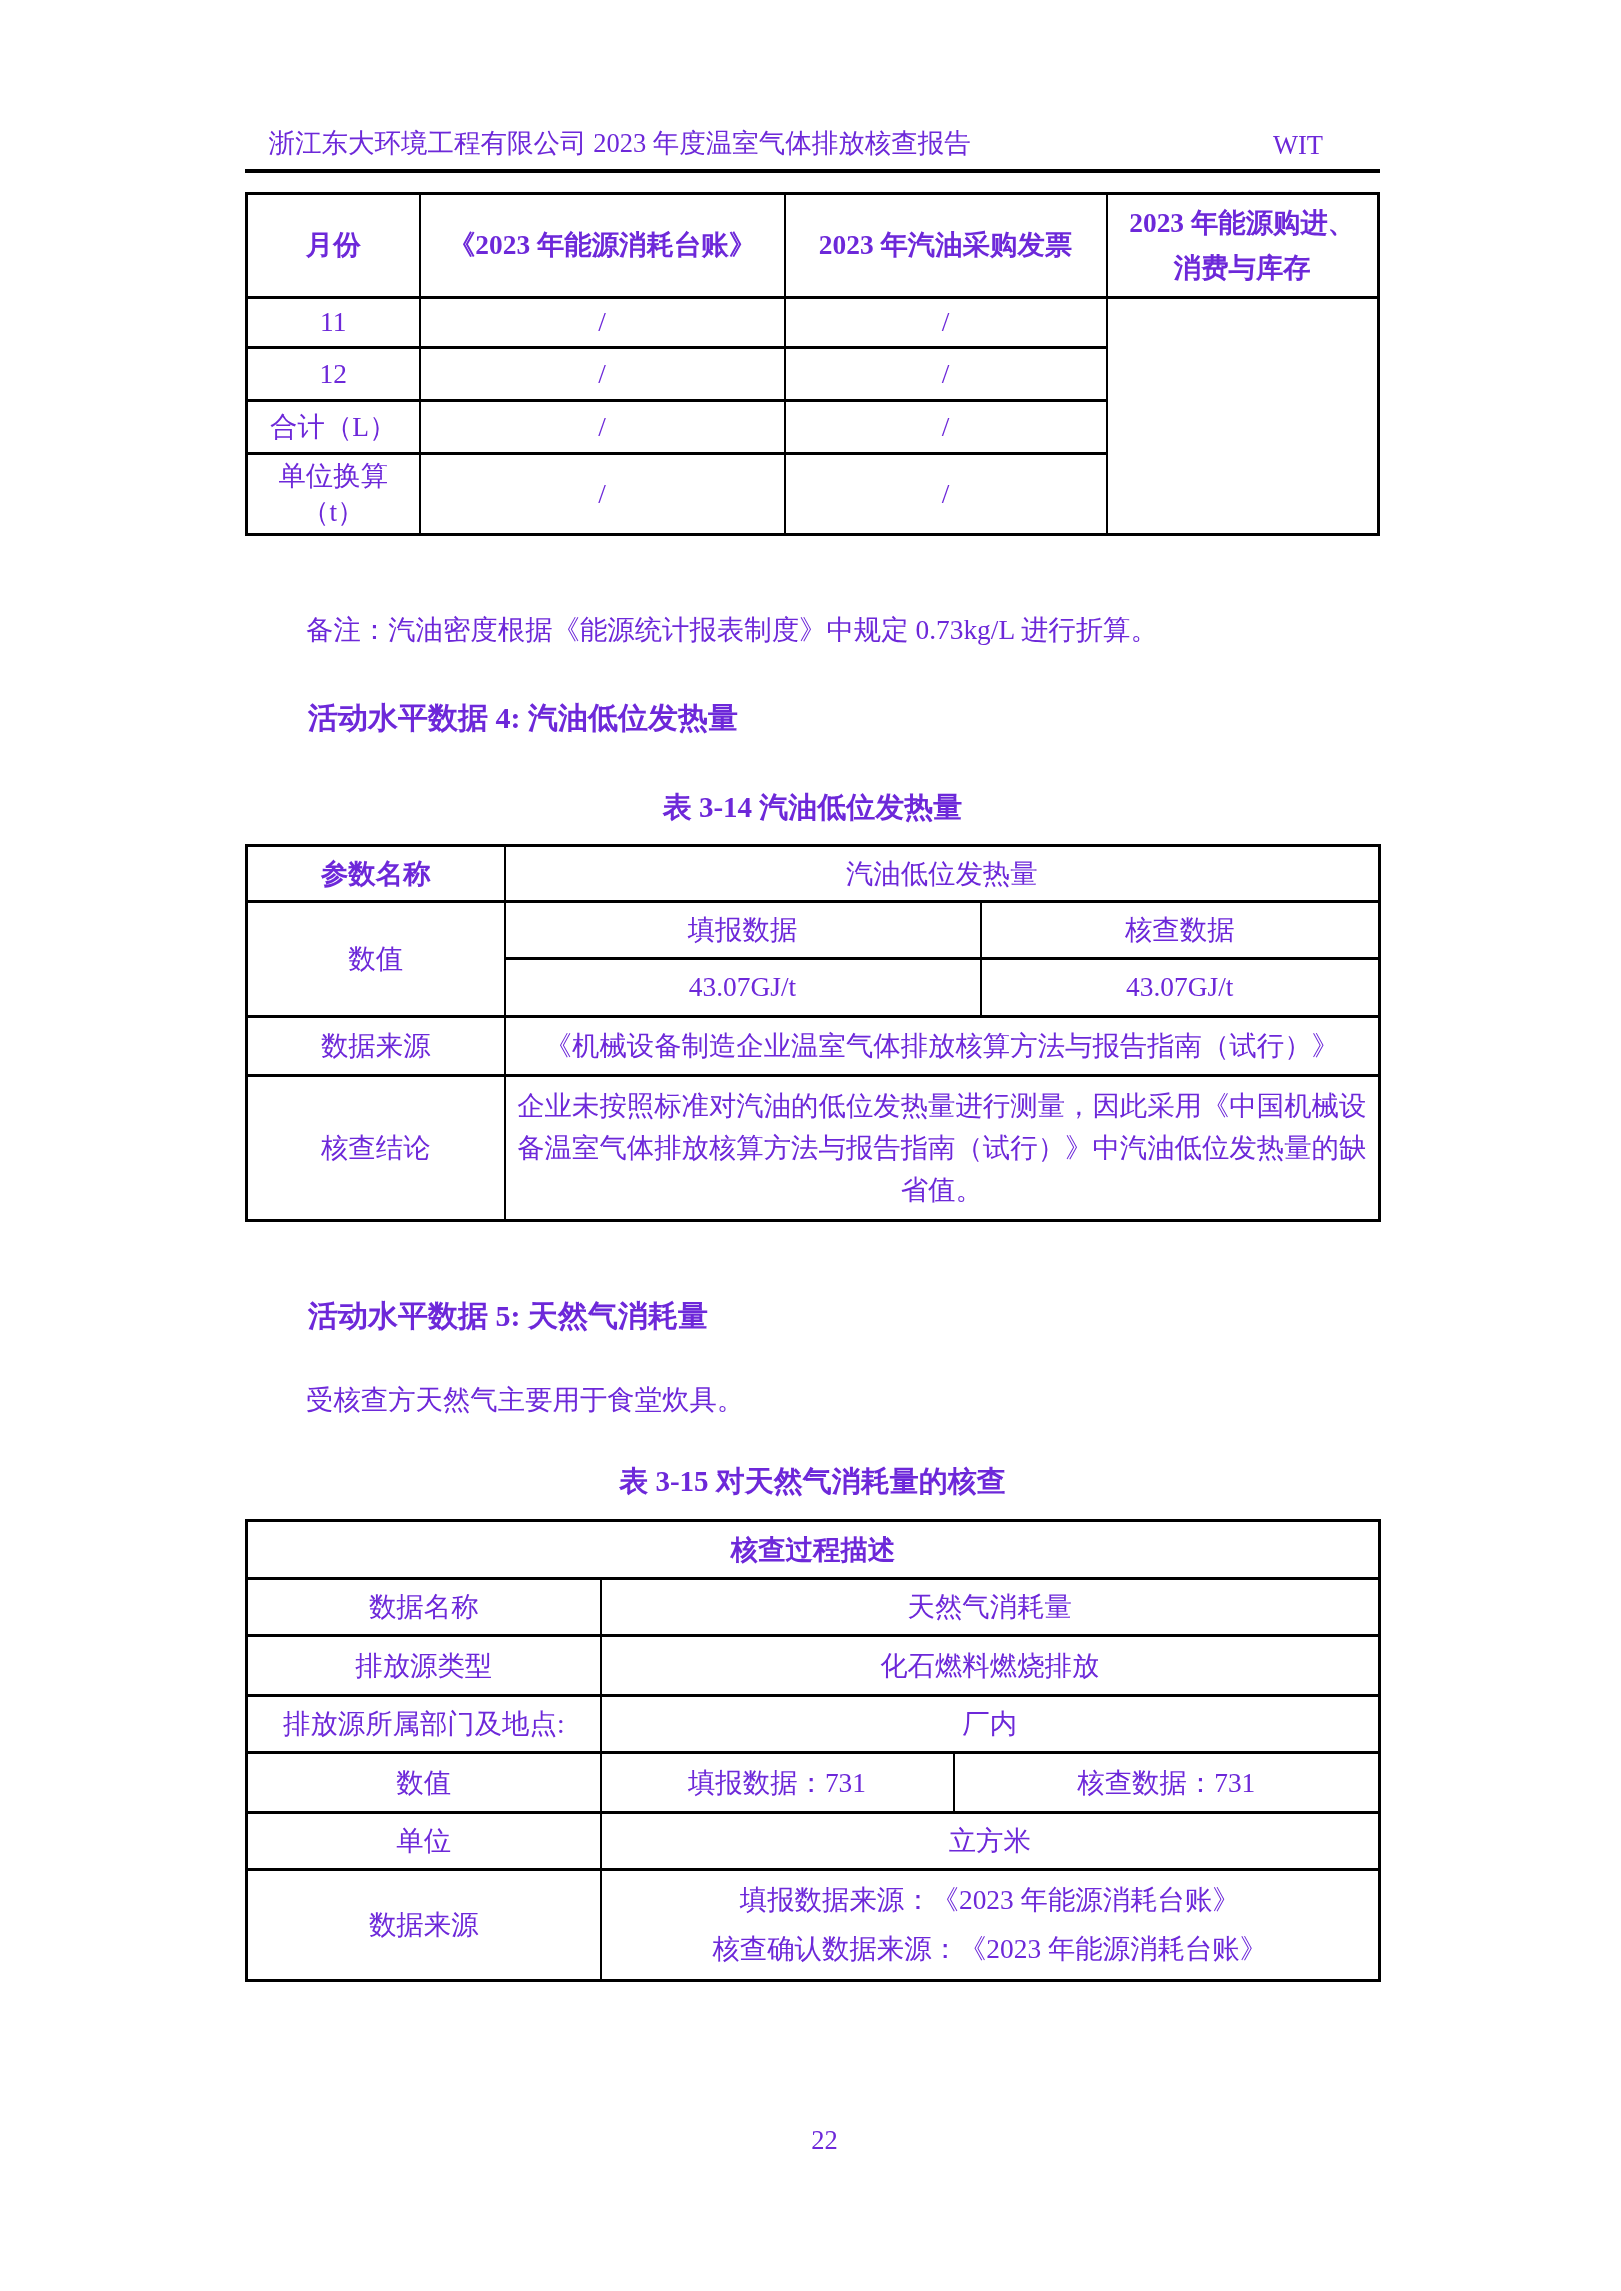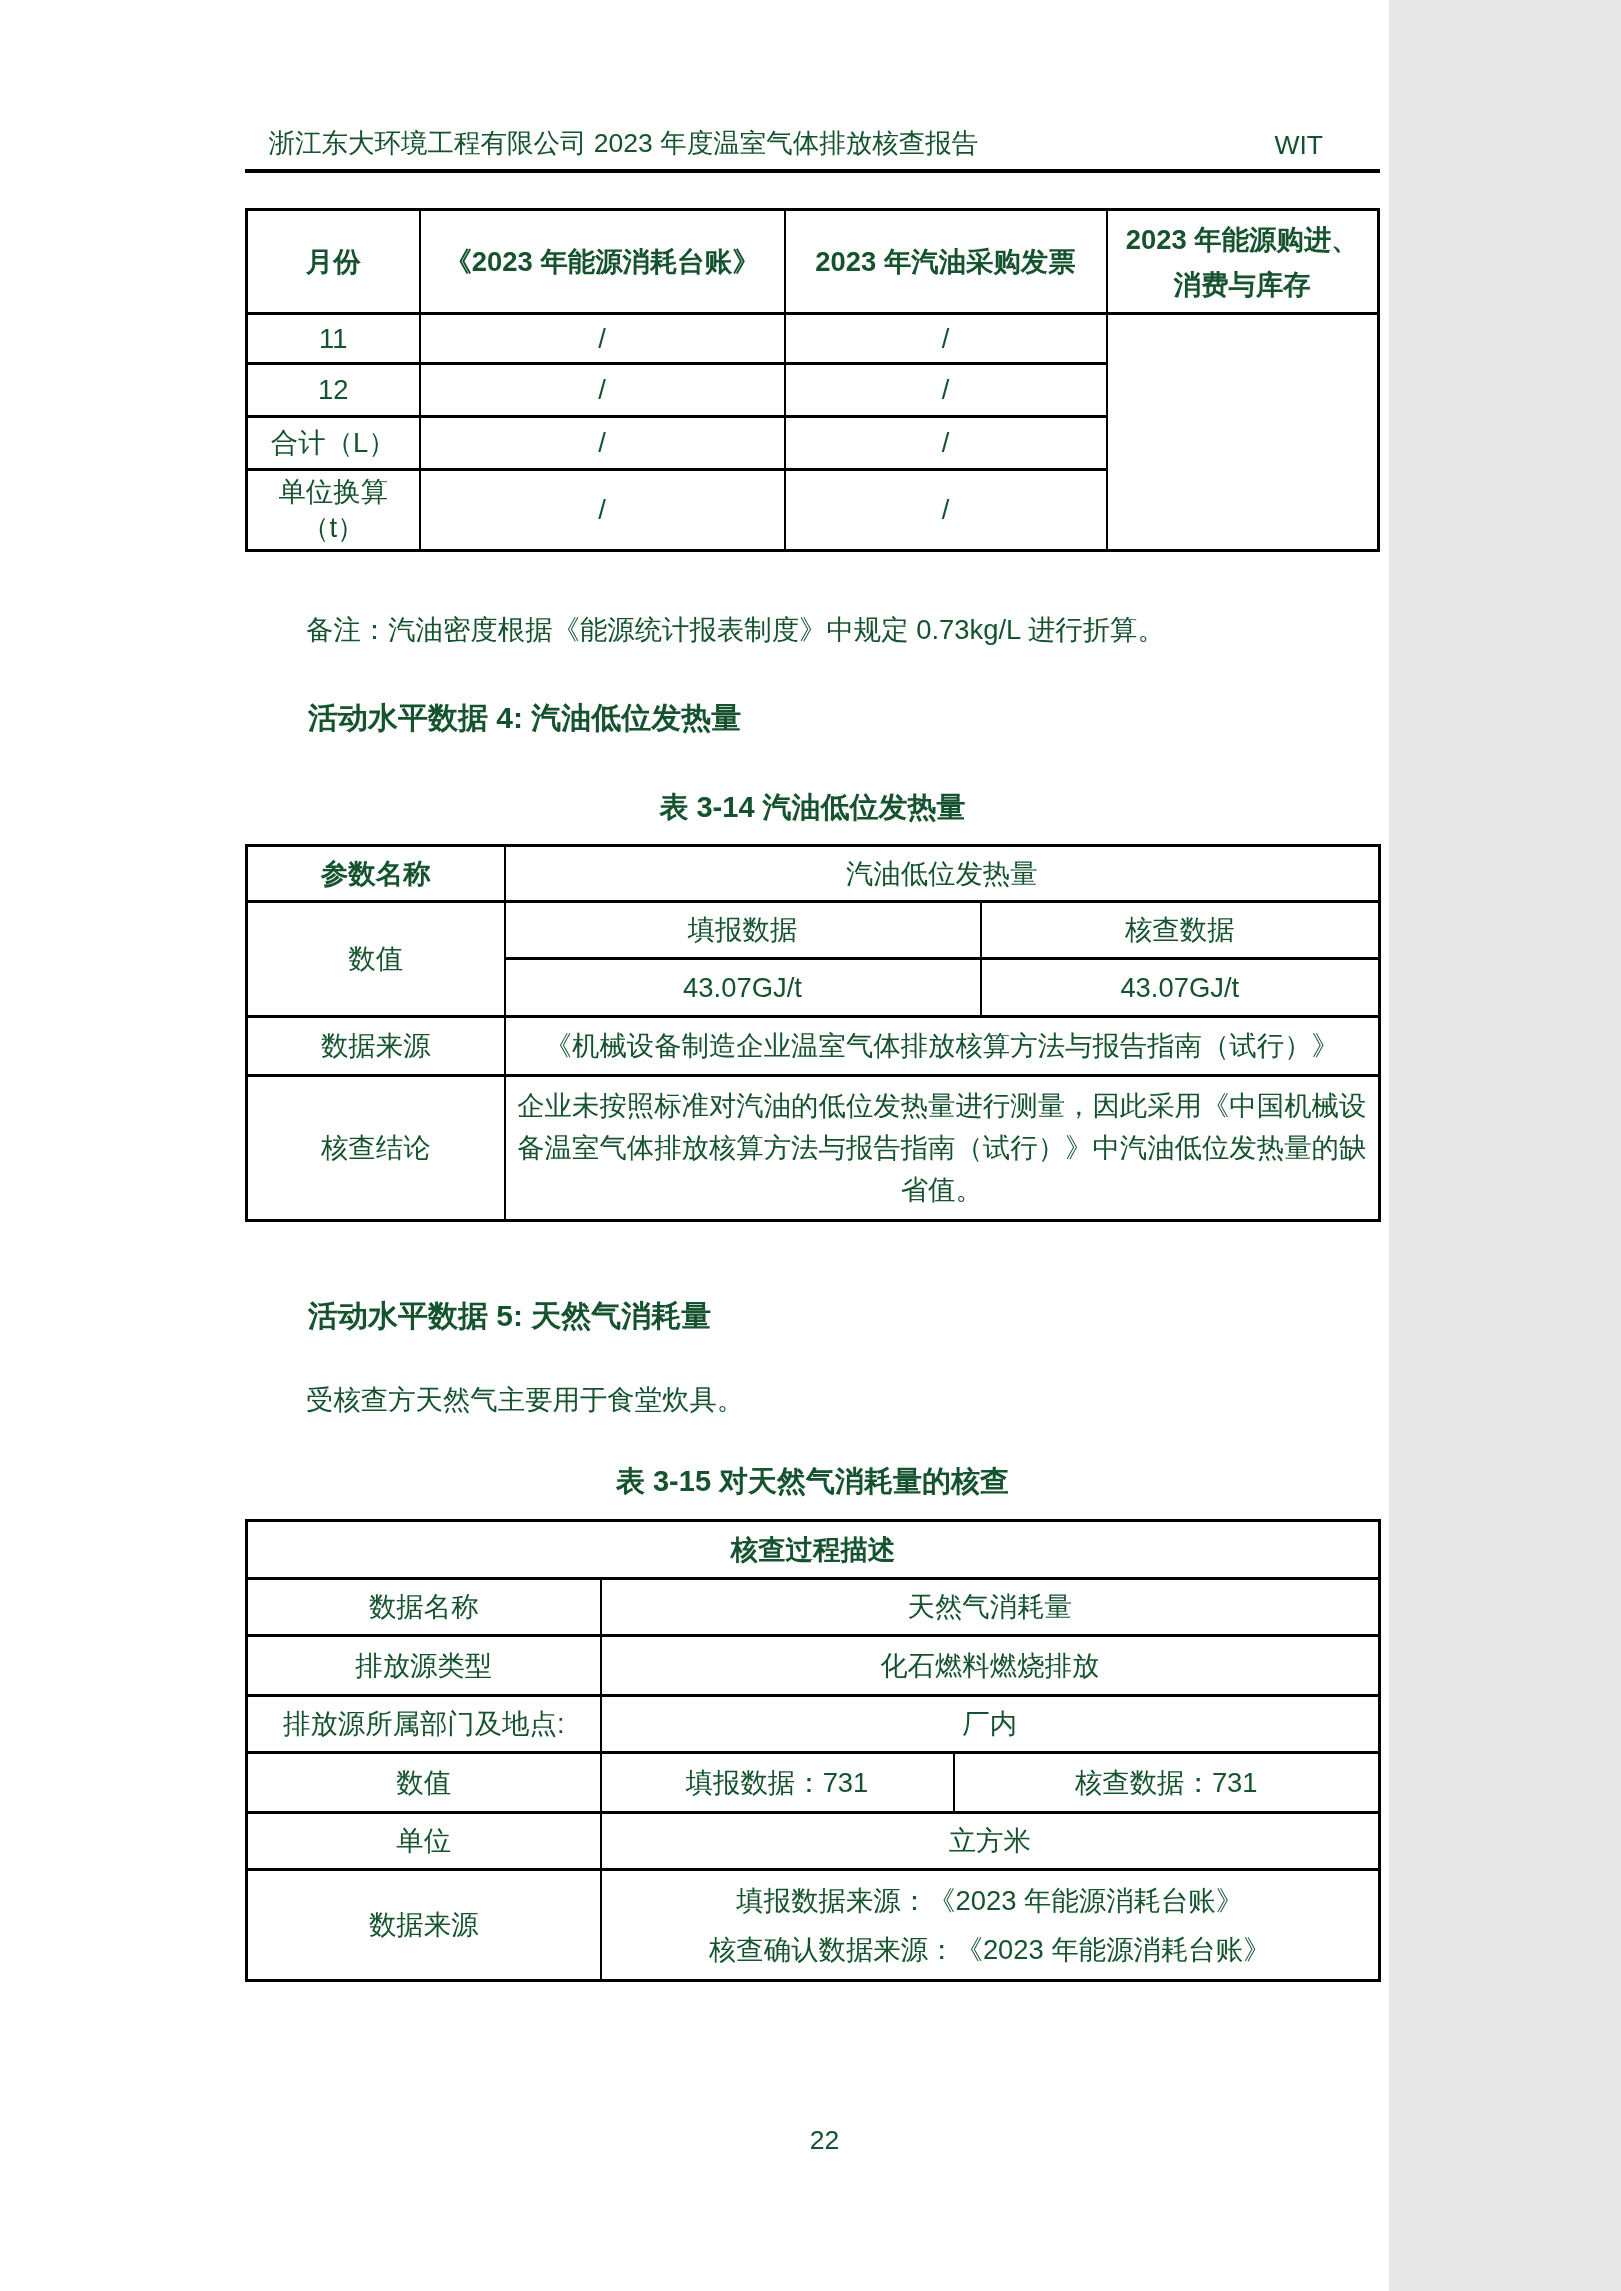--- a/index.html
+++ b/index.html
@@ -1,21 +1,21 @@
 <!DOCTYPE html>
 <html><head>
 <meta charset="utf-8">
 <style>
   html,body{margin:0;padding:0;background:#e8e8e8;}
   .page{
     position:relative;
-    width:1389px;height:2292px;
+    width:1621px;height:2292px;
     background:#ffffff;
-    font-family:Liberation Sans, sans-serif;
-    color:#14532d;
+    font-family:Liberation Serif, serif;
+    color:#6d28d9;
     overflow:hidden;
   }
   
   .runhead{
     position:absolute;left:245px;top:110px;width:1135px;height:63px;
     display:flex;align-items:flex-end;justify-content:space-between;
     border-bottom:4.9px solid #000;
     box-sizing:border-box;
     padding:0 57px 7.8px 23.5px;
     font-size:26.5px;
@@ -41,21 +41,21 @@
   td.bold{font-weight:bold;}
   .preline{white-space:pre-line;}
   td.leftcell{text-align:left;padding-left:15.7px;}
   td.justcell{text-align:justify;padding:9.8px 17.6px;line-height:42px;}
   
   .tnote{position:absolute;left:306px;font-size:27.4px;}
   .theading{position:absolute;left:308px;font-size:30px;font-weight:bold;}
   .ttitle{position:absolute;left:245px;width:1135px;text-align:center;font-size:29px;font-weight:bold;}
   .pagenum{position:absolute;left:14px;top:2125px;width:1621px;text-align:center;font-size:26.5px;}
   
-  #t1{left:245px;top:208px;width:1133px;padding-left:48px;}
+  #t1{left:245px;top:192px;width:1133px;padding-left:48px;}
   #t1 td.hdr{font-weight:bold;line-height:45px;}
   
   #t14{left:245px;top:844px;width:1133px;padding-left:44px;}
   
   #t15{left:245px;top:1519px;width:1133px;}
   #t15 td.srccell{line-height:49px;}
 </style>
 </head>
 <body>
 

